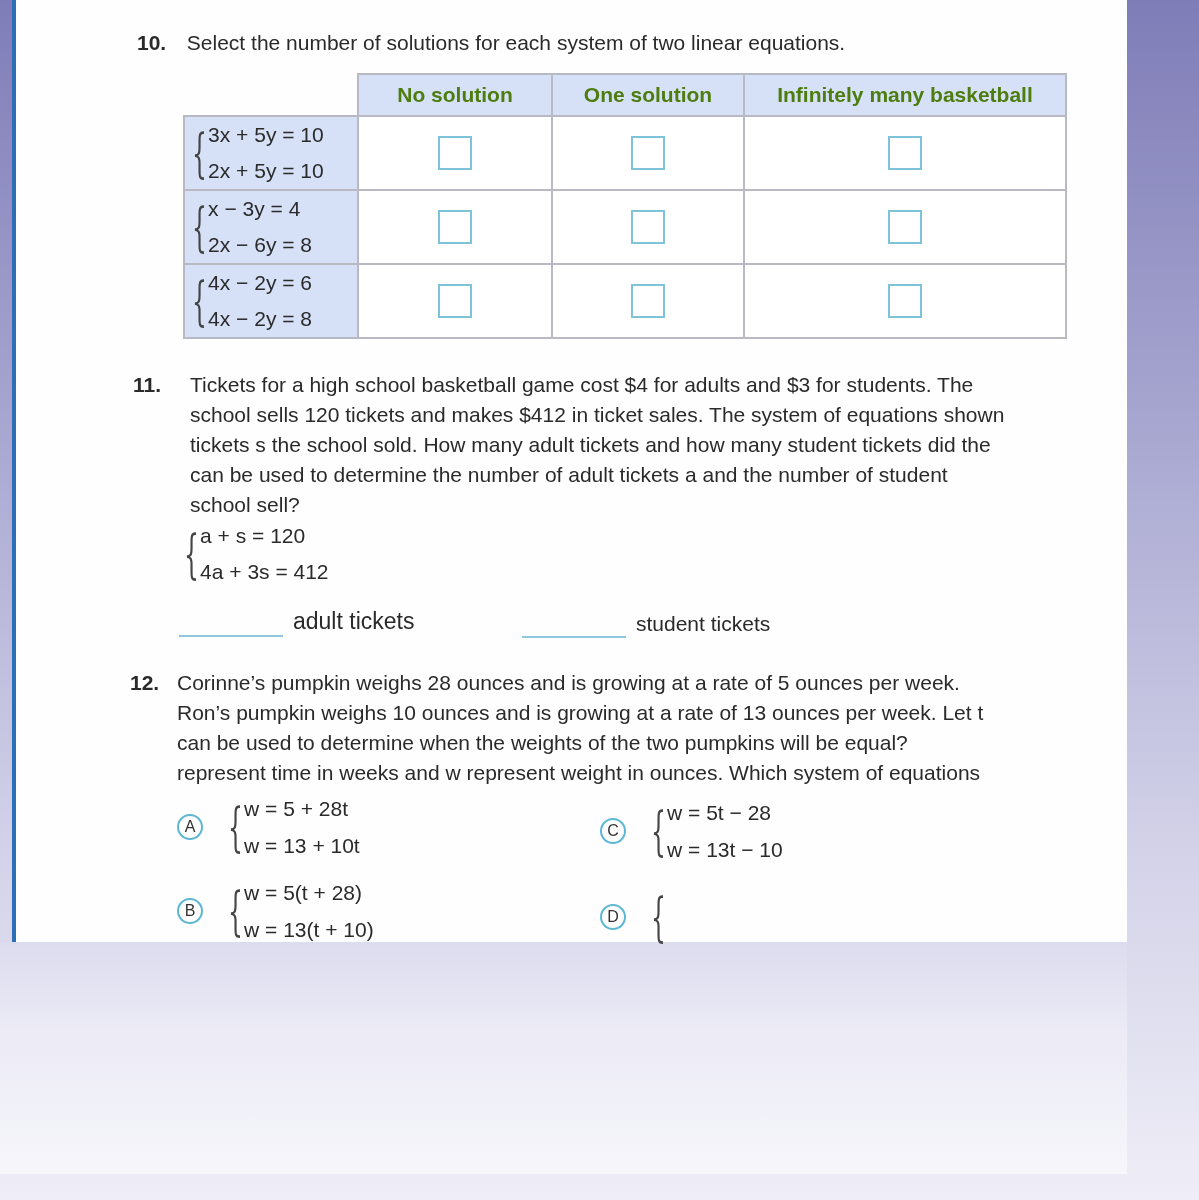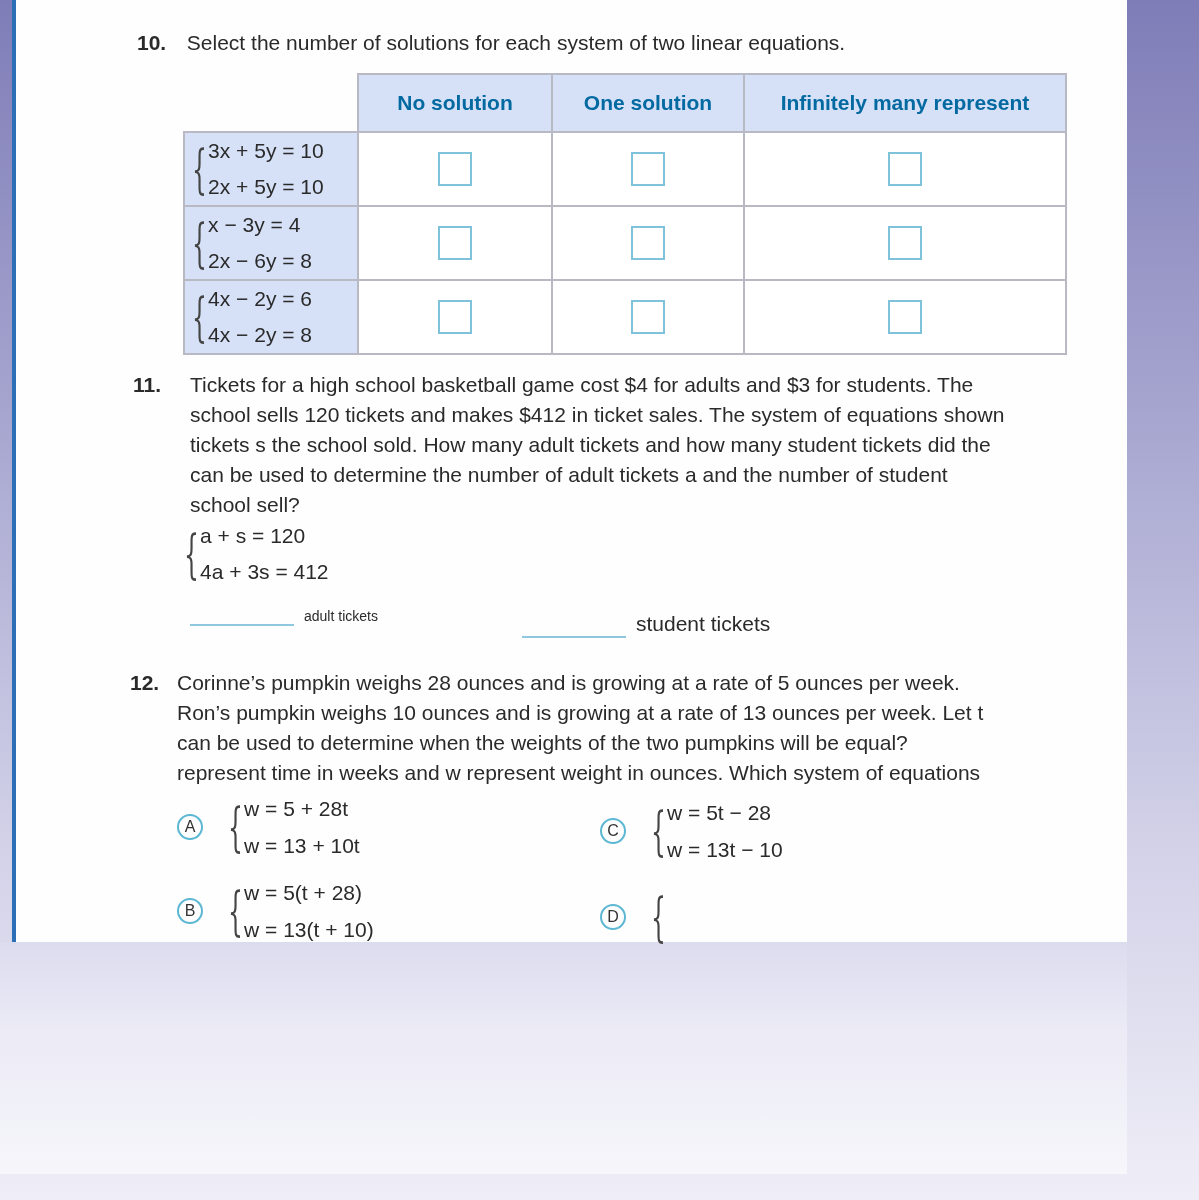--- a/index.html
+++ b/index.html
@@ -20,21 +20,21 @@
   .q { position:absolute; font-size:21px; line-height:30px; }
   .qnum { font-weight:bold; display:inline-block; width:44px; }
   .qtext { display:inline; }
   .indent { position:absolute; }
 
   table.sol {
     position:absolute; left:183px; top:73px; border-collapse:collapse;
     font-size:21px;
   }
   table.sol th, table.sol td { border:2px solid #b9b9c3; }
-  table.sol th { background:#d6e1f7; font-weight:bold; height:40px; padding:8px 10px; color:#0369a1; }
+  table.sol th { background:#d6e1f7; font-weight:bold; height:40px; padding:0 10px; color:#4d7c0f; }
   table.sol th.empty { background:transparent; border-top:none; border-left:none; }
   table.sol td.sys { background:#d6e1f7; width:160px; height:70px; padding:0 4px 0 8px; }
   table.sol td.chk { background:#fff; text-align:center; }
   .c1 { width:172px; } .c2 { width:170px; } .c3 { width:300px; }
   .box { display:inline-block; width:34px; height:34px; border:2px solid #7ec3d9; box-sizing:border-box; vertical-align:middle; }
 
   .brace-sys { display:flex; align-items:center; }
   .brace { font-size:52px; line-height:52px; font-weight:200; color:#444; transform:scaleX(0.45); margin-right:-8px; margin-left:-10px; font-family:"DejaVu Serif", serif; }
   .eqs div { line-height:36px; font-size:21px; }
 
@@ -57,21 +57,21 @@
   <span class="qnum">10.</span>
   <span class="qtext">Select the number of solutions for each system of two linear equations.</span>
 </div>
 
 <table class="sol">
   <tbody>
       <tr>
     <th class="empty"></th>
     <th class="c1">No solution</th>
     <th class="c2">One solution</th>
-    <th class="c3">Infinitely many represent</th>
+    <th class="c3">Infinitely many basketball</th>
   </tr>
   <tr>
     <td class="sys">
       <div class="brace-sys">
             <span class="brace">{</span>
         <div class="eqs">
               <div>3x + 5y = 10</div>
               <div>2x + 5y = 10</div>
             </div>
           </div>
@@ -123,21 +123,21 @@
 </div>
 <div class="indent" style="left:185px; top:518px;">
   <div class="brace-sys">
       <span class="brace">{</span>
     <div class="eqs">
         <div>a + s = 120</div>
         <div>4a + 3s = 412</div>
       </div>
     </div>
 </div>
-<div class="indent" style="left:190px; top:608px; font-size:14px;">
+<div class="indent" style="left:179px; top:608px; font-size:23px;">
   <span class="blank">&nbsp;</span><span>adult tickets</span>
 </div>
 <div class="indent" style="left:522px; top:612px; font-size:21px;">
   <span class="blank">&nbsp;</span><span>student tickets</span>
 </div>
 
 <div class="q" style="left:130px; top:668px; width:970px;">
   <span class="qnum" style="position:absolute; left:0; top:0;">12.</span>
   <div style="margin-left:47px;">
     <div>Corinne’s pumpkin weighs 28 ounces and is growing at a rate of 5 ounces per week.</div>

